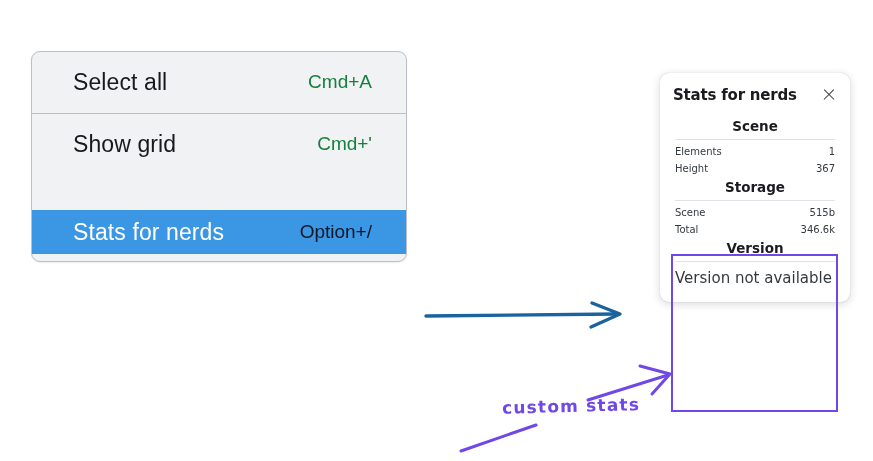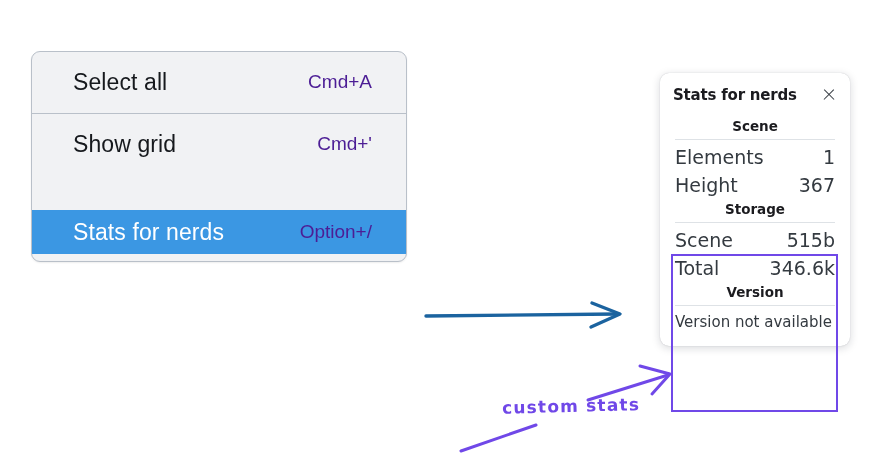--- a/index.html
+++ b/index.html
@@ -55,28 +55,28 @@
     cursor: default;
   }
   .ctx-item .label {
     font-size: 23px;
     color: #16191d;
     letter-spacing: 0.1px;
     white-space: nowrap;
   }
   .ctx-item .shortcut {
     font-size: 19px;
-    color: #4c1d95;
+    color: #15803d;
     white-space: nowrap;
   }
   .ctx-item.selected {
     background: #3b97e3;
   }
   .ctx-item.selected .label { color: #ffffff; }
-  .ctx-item.selected .shortcut { color: #4c1d95; }
+  .ctx-item.selected .shortcut { color: #0f172a; }
 
   
   .stats-panel {
     position: absolute;
     left: 660px;
     top: 73px;
     width: 190px;
     background: #ffffff;
     border-radius: 9px;
     box-sizing: border-box;
@@ -125,21 +125,21 @@
   }
   .sect-rule {
     height: 1px;
     background: #dee2e6;
     margin: 2px 4px 3px 4px;
   }
   .stat-row {
     display: flex;
     justify-content: space-between;
     align-items: flex-end;
-    font-size: 19px;
+    font-size: 10px;
     color: #343a40;
     padding: 3px 4px;
   }
   .stat-row .k { white-space: nowrap; }
   .stat-row .v { white-space: nowrap; }
   .stat-note {
     font-size: 15px;
     color: #343a40;
     padding: 4px 4px 2px 4px;
     white-space: nowrap;

